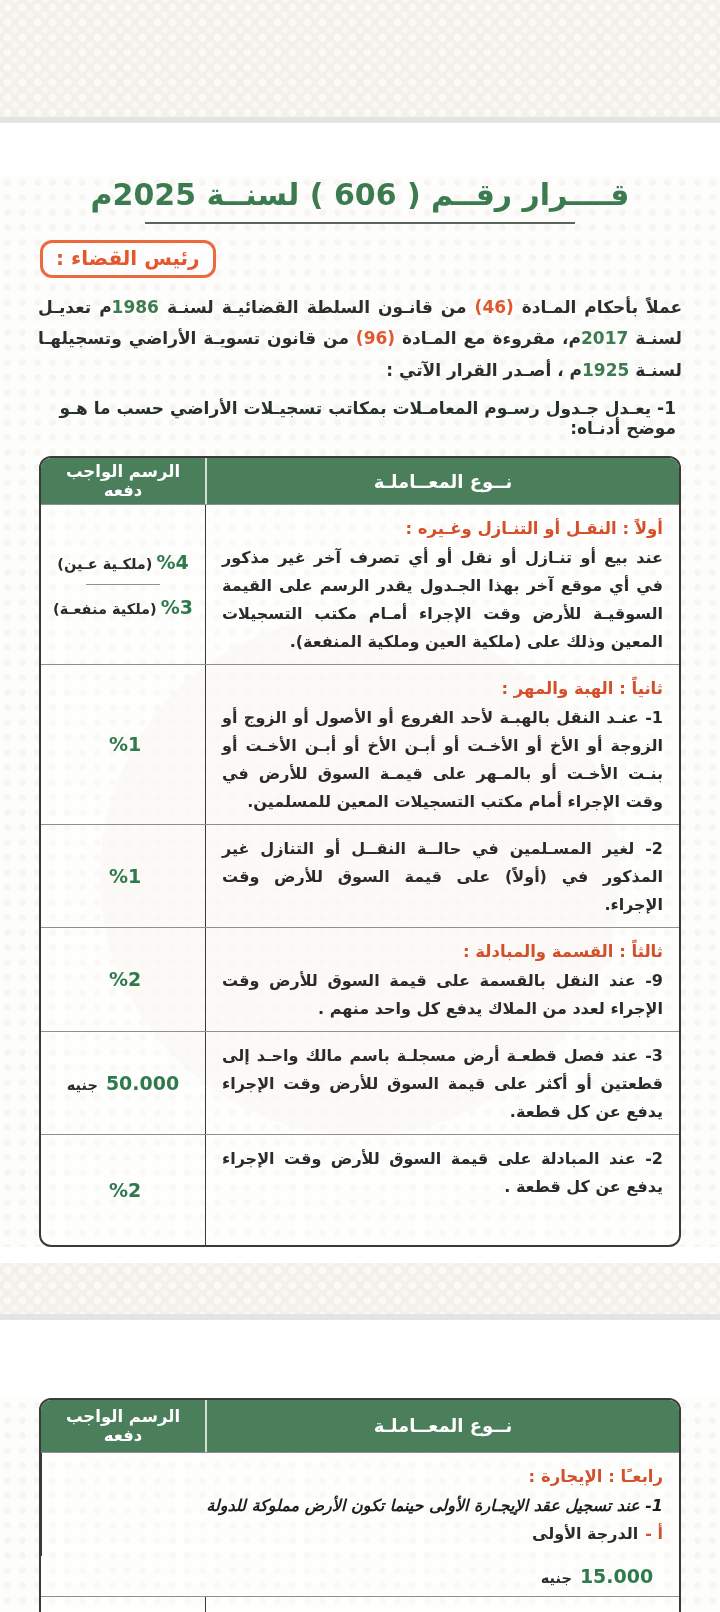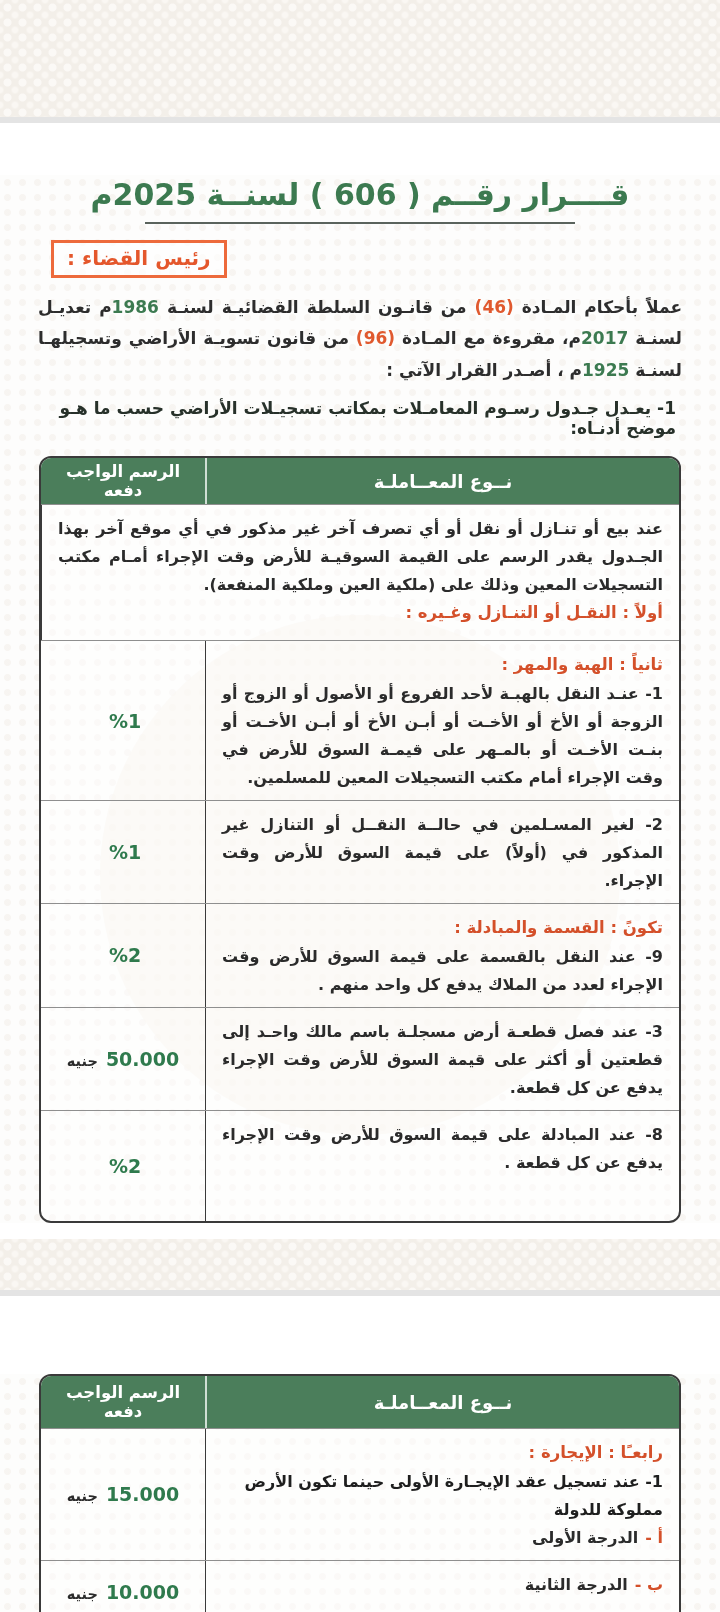--- a/index.html
+++ b/index.html
@@ -29,22 +29,22 @@
   .wm{position:absolute;border-radius:50%;pointer-events:none;z-index:0;}
   .wm1{width:520px;height:520px;left:100px;top:440px;background:rgba(246,240,231,0.55);}
 
   .decree-title{
     margin:52px 0 0;text-align:center;
     color:#3c7a50;font-size:30px;font-weight:700;line-height:1.3;z-index:1;position:relative;
   }
   .title-underline{width:430px;height:2px;background:#5a635c;margin:8px auto 0;}
   .badge-row{text-align:left;padding:16px 40px 0;position:relative;z-index:1;}
   .issuer-badge{
-    display:inline-block;border:3px solid #ed6a3c;border-radius:0;
-    color:#e4572c;font-size:20px;font-weight:700;padding:3px 13px 5px;background:rgba(255,255,255,0.6);margin-left:11px;
+    display:inline-block;border:3px solid #ed6a3c;border-radius:12px;
+    color:#e4572c;font-size:20px;font-weight:700;padding:3px 13px 5px;background:rgba(255,255,255,0.6);
   }
   .intro{
     margin:14px 38px 0;position:relative;z-index:1;
     font-size:17px;font-weight:700;line-height:1.85;text-align:justify;color:#2d2d2d;
   }
   .seg-dark{color:#2d2d2d;}
   .seg-orange{color:#e0592e;}
   .seg-green{color:#3c7a50;}
   .amendment{
     margin:12px 44px 0;position:relative;z-index:1;
@@ -64,38 +64,38 @@
   .trow.hdr .cell-type{border-left:2px solid #cfdfd4;align-self:stretch;display:flex;align-items:center;justify-content:center;padding:0;}
   .cell-fee{
     width:152px;flex:none;display:flex;flex-direction:column;
     justify-content:center;align-items:center;padding:6px 6px;text-align:center;
   }
   .hdr-label{font-size:18px;font-weight:700;}
   .trow.hdr .cell-fee .hdr-label{font-size:16.5px;}
 
   .line{font-size:16px;line-height:1.75;font-weight:700;text-align:justify;color:#2b2b2b;}
   .line.section{color:#d4502a;text-align:right;font-size:16.5px;}
-  .line.bold{color:#1e1e1e;text-align:right;}
+  .line.bold{color:#1e1e1e;text-align:right;font-style:italic;}
   .seg-letter{color:#d4502a;font-weight:700;margin-left:7px;}
   .line.letter{text-align:right;}
 
   .fee-entry{font-weight:700;color:#2b2b2b;font-size:15px;line-height:1.5;}
   .fee-num{direction:ltr;unicode-bidi:isolate;color:#2f7a4d;font-size:19px;font-weight:700;margin-left:4px;}
   .fee-note{color:#2b2b2b;font-size:14.5px;}
   .fee-unit{color:#2b2b2b;font-size:14.5px;margin-right:4px;}
   .fee-divider{width:74px;height:1px;background:#8f8f8f;margin:8px auto;}
 
   
   .t1 .trow:nth-of-type(2){min-height:135px;}
   .t1 .trow:nth-of-type(3){min-height:120px;}
   .t1 .trow:nth-of-type(4){min-height:72px;}
   .t1 .trow:nth-of-type(5){min-height:86px;}
   .t1 .trow:nth-of-type(6){min-height:88px;}
   .t1 .trow:nth-of-type(7){min-height:110px;}
-  .t2 .trow:nth-of-type(2){min-height:112px;}
+  .t2 .trow:nth-of-type(2){min-height:112px;flex-direction:column;}
   .t2 .trow:nth-of-type(3){min-height:62px;}
   .t2 .trow:nth-of-type(4){min-height:64px;}
   .t2 .trow:nth-of-type(5){min-height:78px;}
   .t2 .trow:nth-of-type(6){min-height:60px;}
   .t2{margin-top:78px;}
   .page1 .ftable{margin-bottom:16px;}
 </style>
 </head>
 <body>
 
@@ -114,22 +114,27 @@
       <div class="trow hdr">
         <div class="cell-type">
           <span class="hdr-label">نــوع المعــاملـة</span>
         </div>
         <div class="cell-fee">
           <span class="hdr-label">الرسم الواجب دفعه</span>
         </div>
       </div>
       <div class="trow">
         <div class="cell-type">
+          <div class="line section">أولاً : النقـل أو التنـازل وغـيره :</div>
           <div class="line ">عند بيع أو تنـازل أو نقل أو أي تصرف آخر غير مذكور في أي موقع آخر بهذا الجـدول يقدر الرسم على القيمة السوقيـة للأرض وقت الإجراء أمـام مكتب التسجيلات المعين وذلك على (ملكية العين وملكية المنفعة).</div>
-          <div class="line section">أولاً : النقـل أو التنـازل وغـيره :</div>
+        </div>
+        <div class="cell-fee">
+          <div class="fee-entry"><span class="fee-num">%4</span><span class="fee-note">(ملكـية عـين)</span></div>
+          <div class="fee-divider"></div>
+          <div class="fee-entry"><span class="fee-num">%3</span><span class="fee-note">(ملكية منفعـة)</span></div>
         </div>
       </div>
       <div class="trow">
         <div class="cell-type">
           <div class="line section">ثانياً : الهبة والمهر :</div>
           <div class="line ">1- عنـد النقل بالهبـة لأحد الفروع أو الأصول أو الزوج أو الزوجة أو الأخ أو الأخـت أو أبـن الأخ أو أبـن الأخـت أو بنـت الأخـت أو بالمـهر على قيمـة السوق للأرض في وقت الإجراء أمام مكتب التسجيلات المعين للمسلمين.</div>
         </div>
         <div class="cell-fee">
           <div class="fee-entry"><span class="fee-num">%1</span></div>
         </div>
@@ -137,38 +142,38 @@
       <div class="trow">
         <div class="cell-type">
           <div class="line ">2- لغير المسـلمين في حالــة النقــل أو التنازل غير المذكور في (أولاً) على قيمة السوق للأرض وقت الإجراء.</div>
         </div>
         <div class="cell-fee">
           <div class="fee-entry"><span class="fee-num">%1</span></div>
         </div>
       </div>
       <div class="trow">
         <div class="cell-type">
-          <div class="line section">تكونً : القسمة والمبادلة :</div>
+          <div class="line section">ثالثاً : القسمة والمبادلة :</div>
           <div class="line ">9- عند النقل بالقسمة على قيمة السوق للأرض وقت الإجراء لعدد من الملاك يدفع كل واحد منهم .</div>
         </div>
         <div class="cell-fee">
           <div class="fee-entry"><span class="fee-num">%2</span></div>
         </div>
       </div>
       <div class="trow">
         <div class="cell-type">
           <div class="line ">3- عند فصل قطعـة أرض مسجلـة باسم مالك واحـد إلى قطعتين أو أكثر على قيمة السوق للأرض وقت الإجراء يدفع عن كل قطعة.</div>
         </div>
         <div class="cell-fee">
           <div class="fee-entry"><span class="fee-num">50.000</span><span class="fee-unit">جنيه</span></div>
         </div>
       </div>
       <div class="trow">
         <div class="cell-type">
-          <div class="line ">8- عند المبادلة على قيمة السوق للأرض وقت الإجراء يدفع عن كل قطعة .</div>
+          <div class="line ">2- عند المبادلة على قيمة السوق للأرض وقت الإجراء يدفع عن كل قطعة .</div>
         </div>
         <div class="cell-fee">
           <div class="fee-entry"><span class="fee-num">%2</span></div>
         </div>
       </div>
     </div>
 </div>
 
 <div class="band-mid pattern"></div>
 

